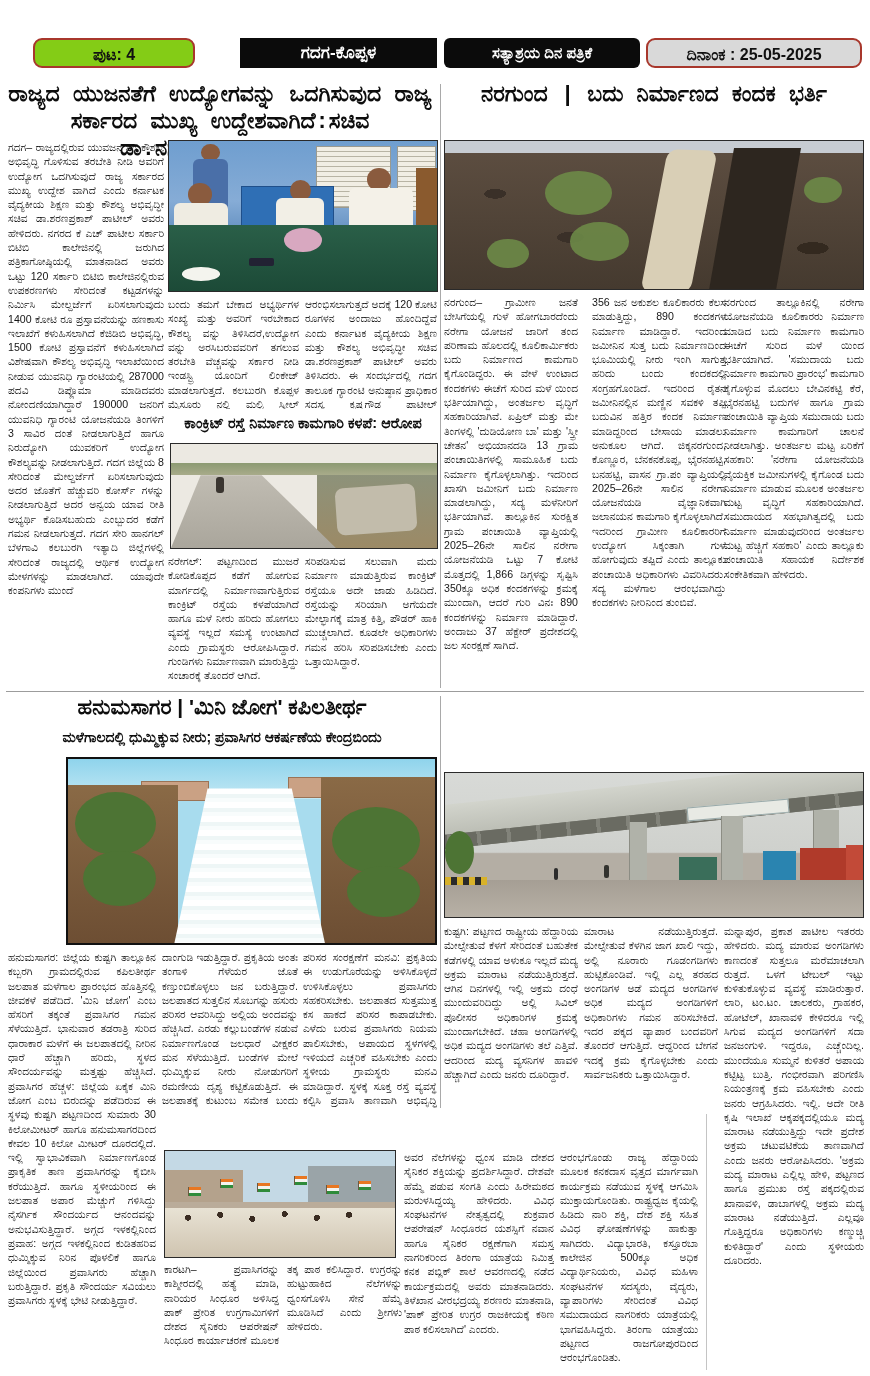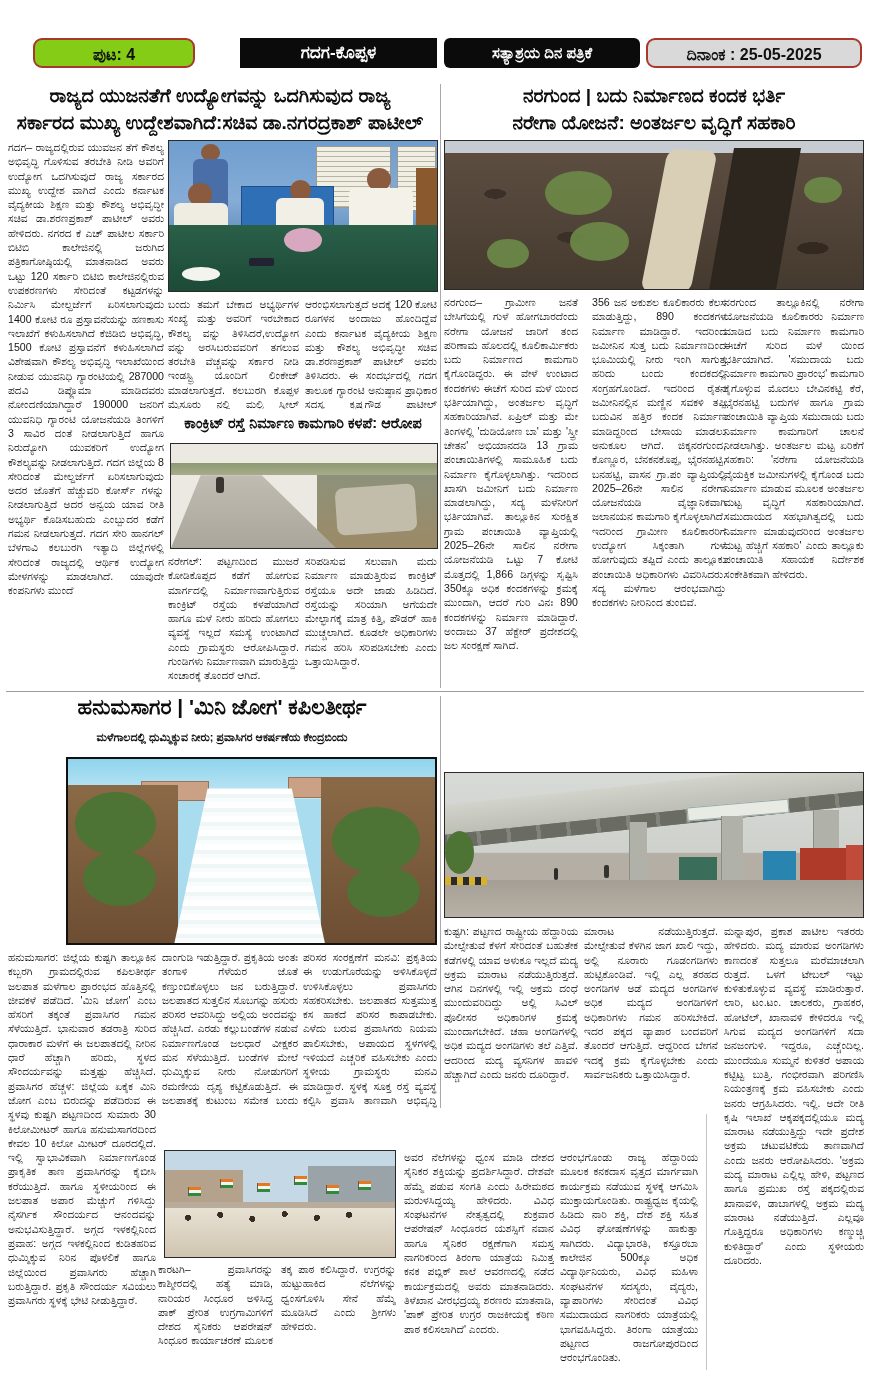--- a/index.html
+++ b/index.html
@@ -7,25 +7,25 @@
         font-family:"Liberation Sans","DejaVu Sans",sans-serif;color:#111;}
   
   .hbox{position:absolute;top:38px;height:30px;line-height:30px;text-align:center;
         font-weight:bold;font-size:16px;box-sizing:border-box;}
   #hb1{left:33px;width:162px;background:#84cc16;border:2px solid #a8372c;border-radius:9px;color:#111;}
   #hb2{left:240px;width:197px;background:#0b0b0b;color:#fff;font-size:17px;}
   #hb3{left:444px;width:196px;background:#0b0b0b;color:#fff;border-radius:6px;font-size:15px;}
   #hb4{left:646px;width:216px;background:#d9d9d9;border:2px solid #a8372c;border-radius:9px;color:#111;font-size:16px;}
   
   .head{position:absolute;font-weight:bold;text-align:center;color:#0d0d0d;}
-  .h-l{font-size:19px;line-height:27px;}
+  .h-l{font-size:22px;line-height:27px;font-family:Liberation Mono, monospace;}
   #gadag-head{left:4px;top:82px;width:432px;}
   #nara-head{left:442px;top:82px;width:424px;}
   #hanu-head{left:8px;top:694px;width:428px;font-size:21px;line-height:26px;}
-  #hanu-sub{left:8px;top:726px;width:428px;font-size:11px;line-height:22px;}
+  #hanu-sub{left:8px;top:726px;width:428px;font-size:14px;line-height:22px;}
   #kush-head{left:442px;top:694px;width:424px;font-size:20px;line-height:29px;}
   #road-sub{left:168px;top:412px;width:270px;font-size:14.5px;line-height:22px;}
   #pak-head{left:158px;top:1114px;width:546px;font-size:17.5px;line-height:30px;}
   
   .col{position:absolute;font-size:10.6px;line-height:14.3px;text-align:justify;
        overflow:hidden;color:#151515;word-break:break-word;}
   #g-col1{left:8px;top:140px;width:156px;height:550px;}
   #g-col2{left:168px;top:297px;width:131px;height:112px;}
   #g-col3{left:305px;top:297px;width:132px;height:112px;}
   #r-col1{left:168px;top:554px;width:131px;height:136px;}
@@ -34,21 +34,21 @@
   #n-col2{left:584px;top:295px;width:134px;height:396px;margin-left:8px;}
   #n-col3{left:724px;top:295px;width:140px;height:396px;}
   #h-col1{left:8px;top:950px;width:148px;height:420px;}
   #h-col2{left:162px;top:950px;width:136px;height:158px;}
   #h-col3{left:303px;top:950px;width:134px;height:158px;}
   #k-col1{left:444px;top:924px;width:134px;height:186px;}
   #k-col2{left:584px;top:924px;width:134px;height:186px;}
   #k-col3{left:724px;top:924px;width:140px;height:446px;}
   #p-colA{left:404px;top:1150px;width:150px;height:220px;}
   #p-colB{left:560px;top:1150px;width:138px;height:220px;}
-  #p-under{left:158px;top:1262px;width:238px;height:108px;column-count:2;column-gap:8px;}
+  #p-under{left:164px;top:1262px;width:238px;height:108px;column-count:2;column-gap:8px;}
   
   .vrule{position:absolute;width:1px;background:#a9a9a9;}
   .hrule{position:absolute;height:1px;background:#9c9c9c;}
   #vr1{left:440px;top:84px;height:604px;}
   #hr1{left:6px;top:691px;width:858px;}
   #vr2{left:440px;top:696px;height:412px;}
   #vr3{left:706px;top:1114px;height:256px;background:#c4c4c4;}
   
   .photo{position:absolute;border:1px solid #2a2a2a;overflow:hidden;box-sizing:border-box;}
   .layer{position:absolute;}
@@ -168,21 +168,20 @@
     <div class="layer rd-field"></div>
     <div class="layer rd-road"></div>
     <div class="layer rd-water"></div>
     <div class="layer rd-rider"></div>
   </div>
   <div class="col" id="r-col1">ನರೇಗಲ್: ಪಟ್ಟಣದಿಂದ ಮುಜರೆ ಕೋಡಿಕೊಪ್ಪದ ಕಡೆಗೆ ಹೋಗುವ ಮಾರ್ಗದಲ್ಲಿ ನಿರ್ಮಾಣವಾಗುತ್ತಿರುವ ಕಾಂಕ್ರಿಟ್ ರಸ್ತೆಯ ಕಳಪೆಯಾಗಿದೆ ಹಾಗೂ ಮಳೆ ನೀರು ಹರಿದು ಹೋಗಲು ವ್ಯವಸ್ಥೆ ಇಲ್ಲದೆ ಸಮಸ್ಯೆ ಉಂಟಾಗಿದೆ ಎಂದು ಗ್ರಾಮಸ್ಥರು ಆರೋಪಿಸಿದ್ದಾರೆ. ಗುಂಡಿಗಳು ನಿರ್ಮಾಣವಾಗಿ ಮಾರುತ್ತಿದ್ದು ಸಂಚಾರಕ್ಕೆ ತೊಂದರೆ ಆಗಿದೆ.</div>
   <div class="col" id="r-col2">ಸರಿಪಡಿಸುವ ಸಲುವಾಗಿ ಮದು ನಿರ್ಮಾಣ ಮಾಡುತ್ತಿರುವ ಕಾಂಕ್ರಿಟ್ ರಸ್ತೆಯೂ ಅದೇ ಜಾಡು ಹಿಡಿದಿದೆ. ರಸ್ತೆಯನ್ನು ಸರಿಯಾಗಿ ಅಗೆಯದೇ ಮೇಲ್ಭಾಗಕ್ಕೆ ಮಾತ್ರ ಕಿತ್ತಿ, ಪೌಡರ್ ಹಾಕಿ ಮುಚ್ಚಲಾಗಿದೆ. ಕೂಡಲೇ ಅಧಿಕಾರಿಗಳು ಗಮನ ಹರಿಸಿ ಸರಿಪಡಿಸಬೇಕು ಎಂದು ಒತ್ತಾಯಿಸಿದ್ದಾರೆ.</div>
 
   <div class="head h-l" id="nara-head">
     <div>ನರಗುಂದ | ಬದು ನಿರ್ಮಾಣದ ಕಂದಕ ಭರ್ತಿ</div>
-    <div>ನರೇಗಾ ಯೋಜನೆ: ಅಂತರ್ಜಲ ವೃದ್ಧಿಗೆ ಸಹಕಾರಿ</div>
   </div>
   <div class="photo" id="ph-field">
     <div class="layer fd-sky"></div>
     <div class="layer fd-tex"></div>
     <div class="layer fd-ridge"></div>
     <div class="layer fd-channel"></div>
     <div class="layer fd-green" style="left:24%;top:20%;width:16%;height:30%;"></div>
     <div class="layer fd-green" style="left:30%;top:55%;width:14%;height:26%;"></div>
     <div class="layer fd-green" style="left:10%;top:66%;width:10%;height:20%;"></div>
     <div class="layer fd-green" style="left:86%;top:24%;width:9%;height:18%;"></div>

